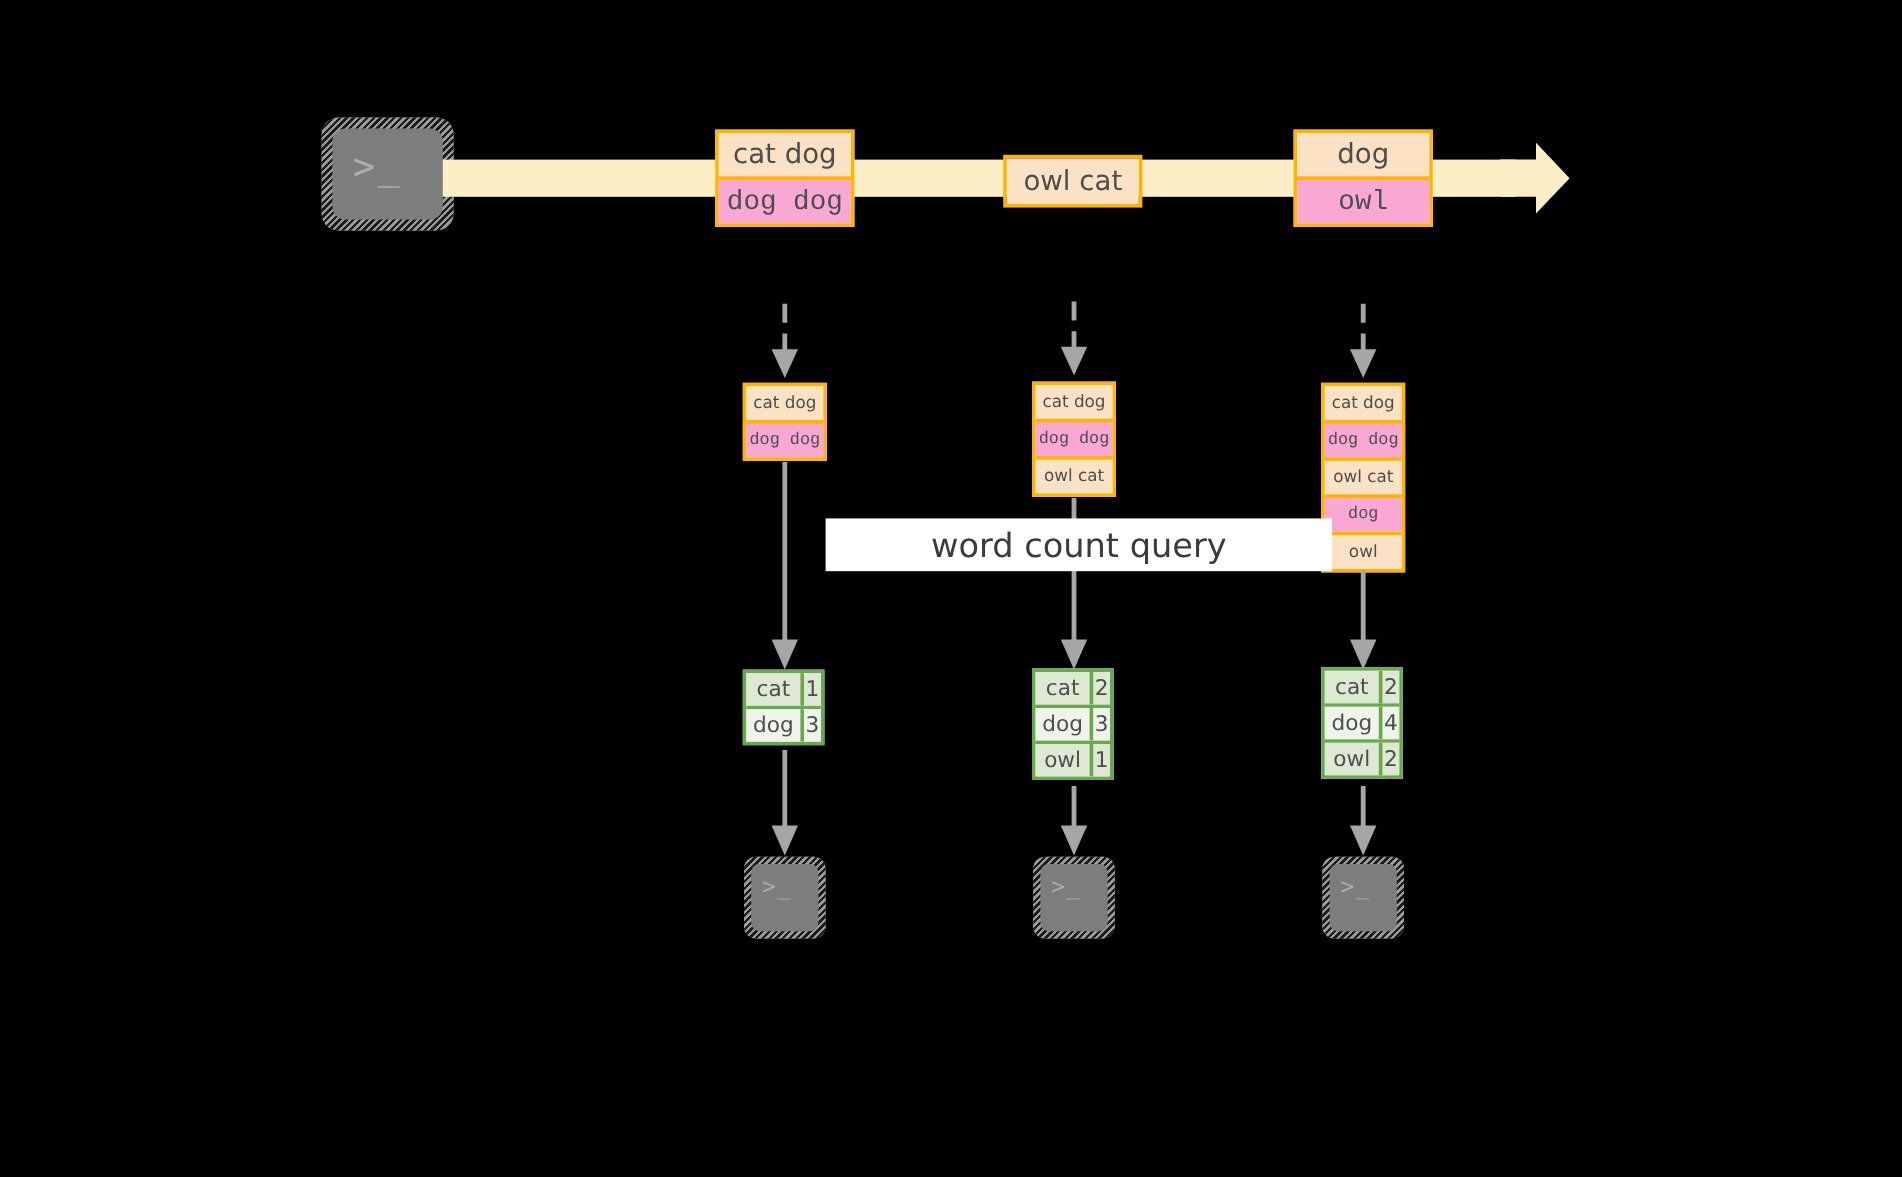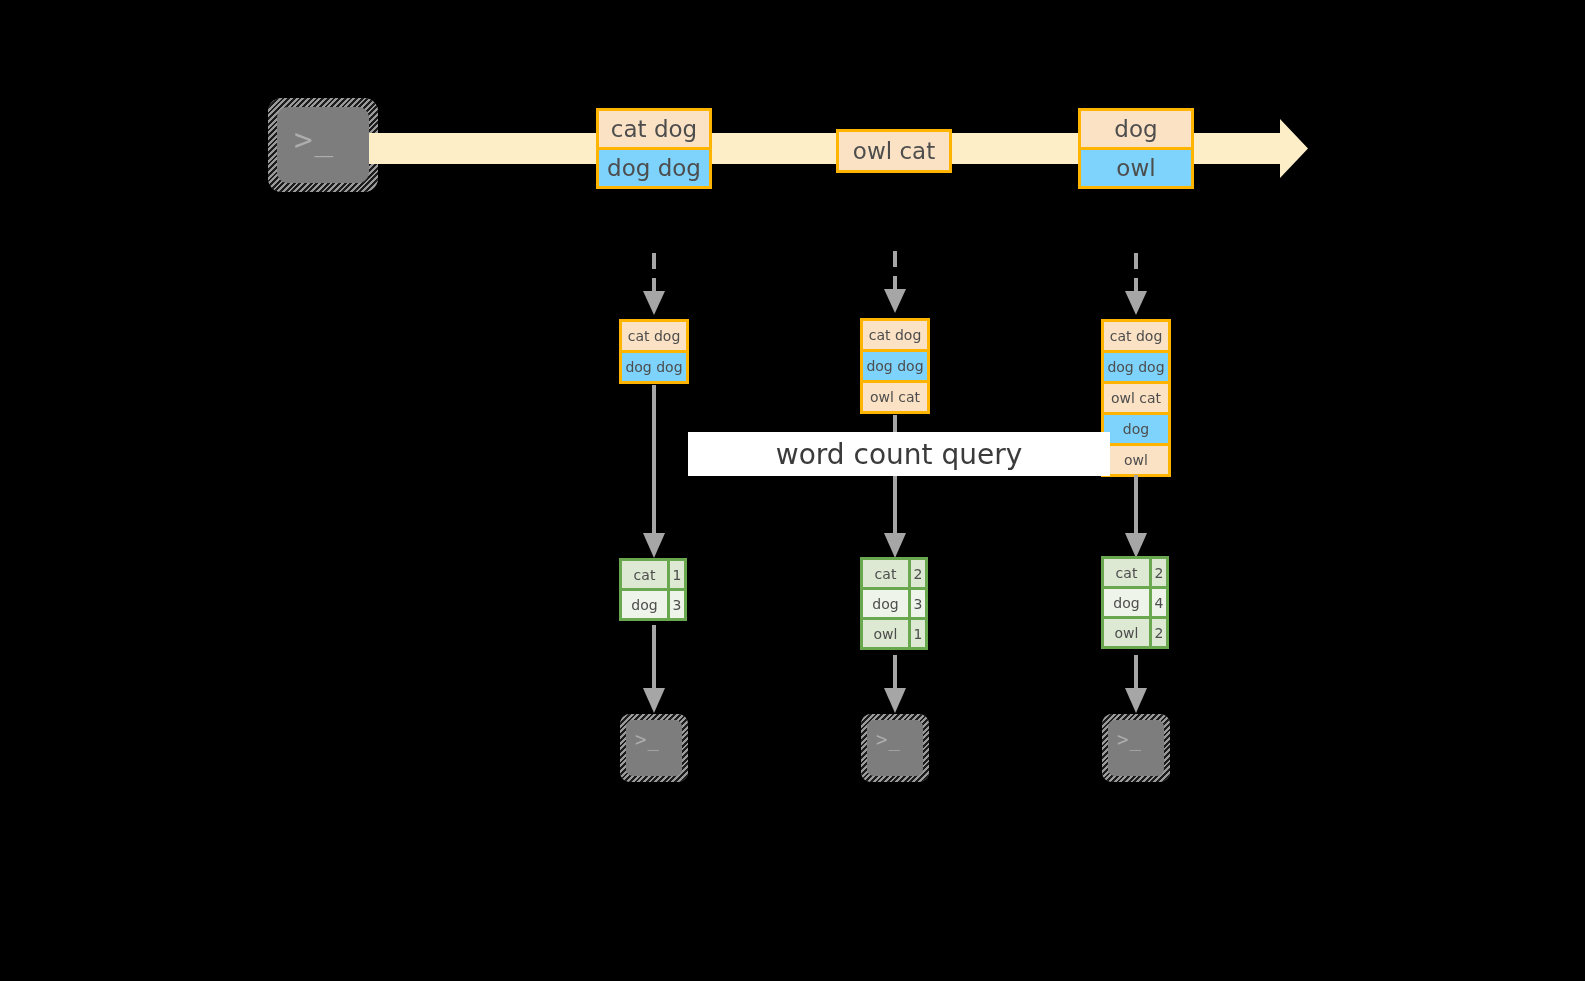--- a/index.html
+++ b/index.html
@@ -91,21 +91,21 @@
   }
   .orow {
     box-sizing: border-box;
     display: flex;
     align-items: center;
     justify-content: center;
     color: #4d4d4d;
     white-space: nowrap;
   }
   .orow.dark { background: #fbe2c4; }
-  .orow.light { background: #7dd3fc; }
+  .orow.light { background: #f9a8d4; font-family: Liberation Mono, monospace; }
   .orow.sep { border-top: 3px solid #ffb400; }
 
   
   .obox.top { width: 116px; }
   .obox.top .orow { height: 36px; font-size: 23px; }
   .obox.top .orow.sep { height: 39px; }
 
   
   .obox.mid { width: 70px; }
   .obox.mid .orow { height: 28px; font-size: 14px; }
@@ -123,21 +123,21 @@
     display: flex;
     box-sizing: border-box;
     height: 27px;
   }
   .grow.sep { border-top: 3px solid #6aa84f; height: 30px; }
   .gcell {
     box-sizing: border-box;
     display: flex;
     align-items: center;
     justify-content: center;
-    font-size: 14px;
+    font-size: 18px;
     color: #4d4d4d;
     white-space: nowrap;
   }
   .gcell.word { width: 45px; }
   .gcell.count { width: 17px; border-left: 3px solid #6aa84f; }
   .grow.dark .gcell { background: #dde9d3; }
   .grow.light .gcell { background: #eef4ea; }
 
   
   .conn { position: absolute; }

